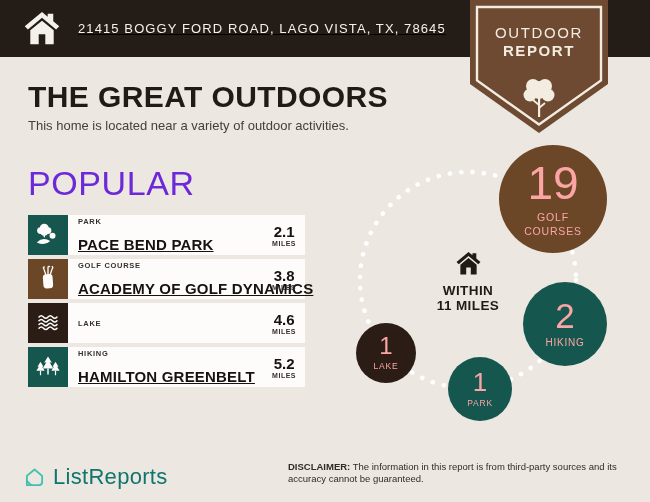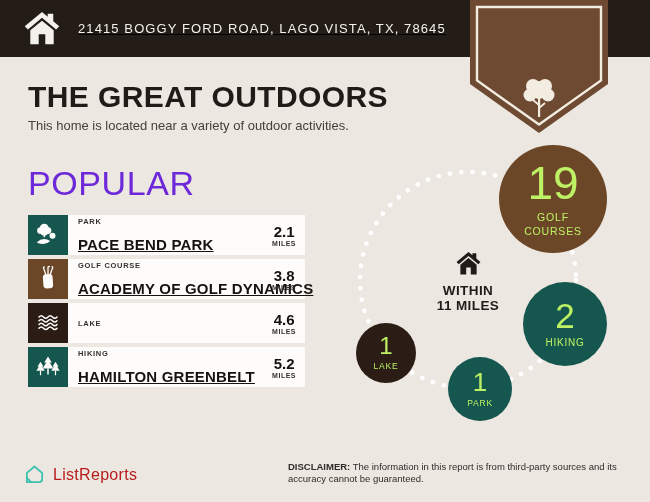--- a/index.html
+++ b/index.html
@@ -64,21 +64,21 @@
   }
   .row-dist { margin-left: auto; padding-right: 9px; text-align: center; flex: none; }
   .row-dist .num { font-size: 15px; font-weight: 700; color: #16120f; }
   .row-dist .unit { font-size: 7px; font-weight: 700; letter-spacing: 0.5px; color: #35302b; }
 
   
   .dotted-ring { position: absolute; left: 356px; top: 168px; z-index: 1; }
   .bubble {
     position: absolute; border-radius: 50%; z-index: 2;
     display: flex; flex-direction: column; align-items: center; justify-content: center;
-    color: #bef264; text-align: center;
+    color: #fca5a5; text-align: center;
   }
   .bubble .num { font-weight: 400; line-height: 1; }
   .bubble .lbl { font-weight: 400; letter-spacing: 0.8px; line-height: 1.25; }
   .bubble-golf   { left: 499px; top: 145px; width: 108px; height: 108px; background: #6b4728; }
   .bubble-golf .num { font-size: 46px; }
   .bubble-golf .lbl { font-size: 10.5px; margin-top: 5px; width: 80px; }
   .bubble-hiking { left: 523px; top: 282px; width: 84px; height: 84px; background: #15564e; }
   .bubble-hiking .num { font-size: 35px; }
   .bubble-hiking .lbl { font-size: 10px; margin-top: 4px; }
   .bubble-lake   { left: 356px; top: 323px; width: 60px; height: 60px; background: #2b1d15; }
@@ -94,21 +94,21 @@
   }
   .center-label .house { width: 25px; height: 23px; }
   .center-label .l1 { font-size: 13.5px; font-weight: 600; margin-top: 4px; letter-spacing: 0.4px; }
   .center-label .l2 { font-size: 13.5px; font-weight: 800; letter-spacing: 0.4px; }
 
   
   .brand {
     position: absolute; left: 24px; top: 464px;
     display: flex; align-items: center;
   }
-  .brand .brand-name { margin-left: 8px; font-size: 16px; color: #b91c1c; letter-spacing: 0.3px; }
+  .brand .brand-name { margin-left: 8px; font-size: 22px; color: #0f766e; letter-spacing: 0.3px; }
   .disclaimer {
     position: absolute; left: 288px; top: 461px; width: 345px;
     font-size: 9.5px; line-height: 11.5px; color: #2f2c28;
   }
   .disclaimer b { font-weight: 700; }
 </style>
 </head>
 <body>
 
 <div class="page">
@@ -130,20 +130,24 @@
       <g fill="#f3ece1">
         <circle cx="69" cy="90" r="9"></circle>
         <circle cx="60" cy="95" r="6.5"></circle>
         <circle cx="78" cy="95" r="6.5"></circle>
         <circle cx="63" cy="86" r="7"></circle>
         <circle cx="75" cy="86" r="7"></circle>
         <rect x="68" y="98" width="2.2" height="19"></rect>
         <path d="M69 105 L63 100 M69 108 L75 103" stroke="#f3ece1" stroke-width="1.8" fill="none"></path>
       </g>
     </svg>
+    <div class="badge-text">
+      <div class="badge-line1">OUTDOOR</div>
+      <div class="badge-line2">REPORT</div>
+    </div>
   </div>
 
   <div class="title">THE GREAT OUTDOORS</div>
   <div class="subtitle">This home is located near a variety of outdoor activities.</div>
   <div class="popular-heading">POPULAR</div>
 
   <div class="rows">
 
     <div class="row">
       <div class="row-icon teal">

